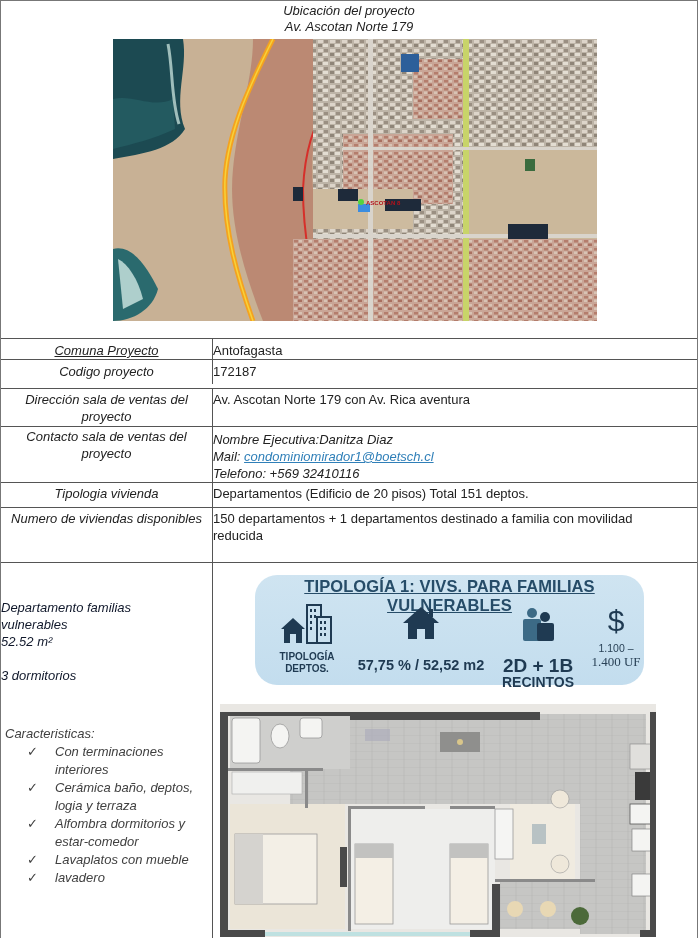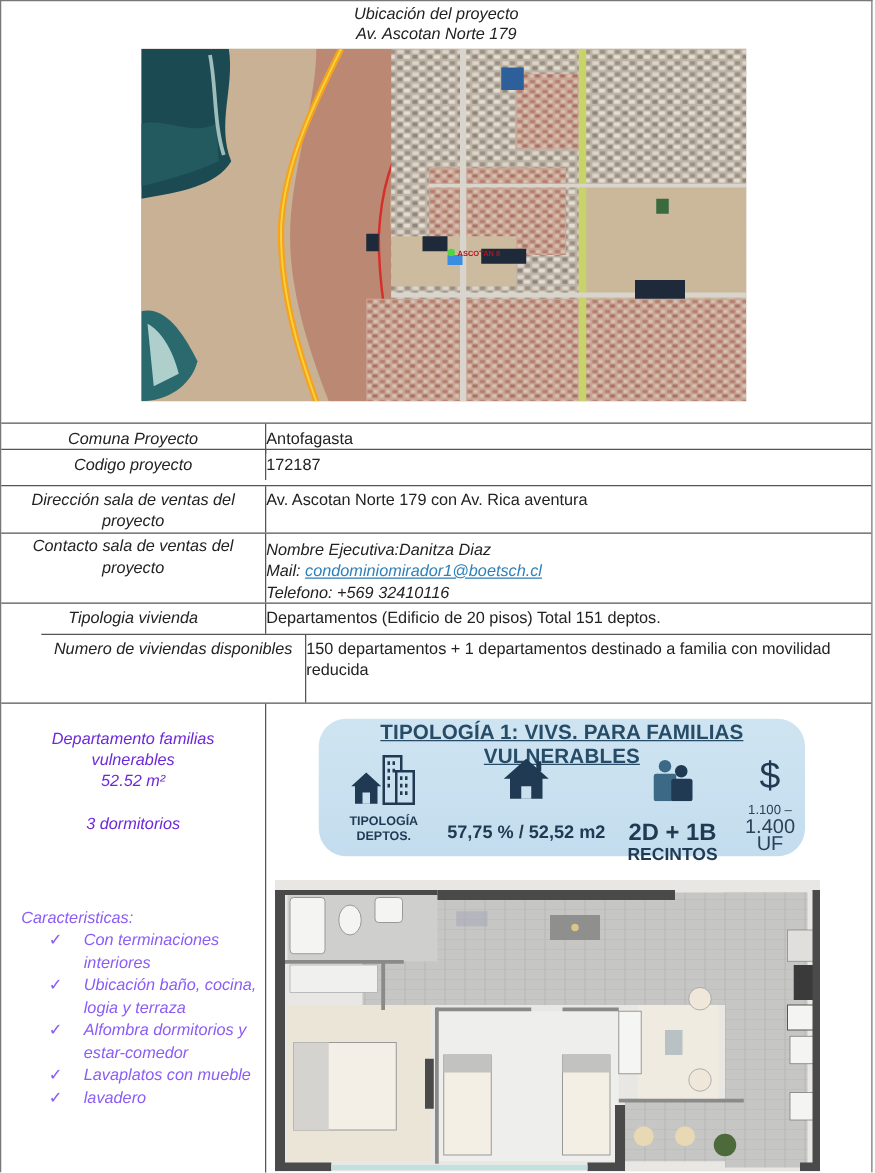--- a/index.html
+++ b/index.html
@@ -7,21 +7,21 @@
   .doc { position: absolute; left: 0; top: 0; width: 698px; height: 938px; border-left: 1px solid #777; border-right: 1px solid #777; border-top: 1px solid #777; box-sizing: border-box; }
   .loc-head { position: absolute; left: 0; right: 0; top: 2px; text-align: center; font-style: italic; font-size: 13px; line-height: 16px; color: #222; }
   .map { position: absolute; left: 112px; top: 38px; width: 484px; height: 282px; overflow: hidden; background: #b9a58a; }
   .row { position: absolute; left: 0; right: 0; border-top: 1px solid #555; box-sizing: border-box; }
   .cell-l { position: absolute; left: 0; width: 211px; top: 0; bottom: 0; border-right: 1px solid #555; text-align: center; font-style: italic; font-size: 13px; line-height: 17px; color: #222; }
   .cell-r { position: absolute; left: 212px; right: 0; top: 0; bottom: 0; text-align: left; font-size: 13px; line-height: 17px; color: #222; }
   .mail-link { color: #2f7fb8; text-decoration: underline; }
   .banner { position: absolute; left: 254px; top: 574px; width: 389px; height: 110px; background: linear-gradient(180deg,#cfe4f1 0%,#c3ddee 100%); border-radius: 22px; }
   .banner-title { position: absolute; left: 0; right: 0; top: 2px; text-align: center; font-weight: bold; font-size: 16.5px; color: #264c68; text-decoration: underline; letter-spacing: 0.1px; }
   .bi { position: absolute; text-align: center; color: #1f3a52; font-weight: bold; }
-  .features { position: absolute; left: 16px; font-style: italic; font-size: 13px; line-height: 18px; color: #8b5cf6; }
+  .features { position: absolute; left: 4px; font-style: italic; font-size: 13px; line-height: 18px; color: #404040; }
   .features ul { list-style: none; margin: 0; padding: 0 0 0 22px; }
   .features li { position: relative; padding-left: 28px; }
   .features li .chk { position: absolute; left: 0; top: 0; font-style: normal; }
   .plan { position: absolute; left: 219px; top: 703px; width: 436px; height: 233px; background: #dcdcdc; overflow: hidden; }
 </style>
 </head>
 <body>
 
 <div class="doc">
 
@@ -84,21 +84,21 @@
       <rect x="288" y="15" width="18" height="18" fill="#2d5f9a"></rect>
       <rect x="412" y="120" width="10" height="12" fill="#3a6b3e"></rect>
 
       <rect x="245" y="165" width="12" height="8" fill="#3b8de0"></rect>
       <circle cx="248" cy="163" r="3" fill="#53d340"></circle>
       <text x="253" y="166" font-size="6" fill="#b3121b" font-family="Liberation Sans, sans-serif" font-weight="bold">ASCOTAN 8</text>
     </svg>
   </div>
 
   <div class="row" style="top:337px; height:25px;">
-    <div class="cell-l" style="padding-top:3px;">Comuna Proyecto</div>
+    <div class="cell-l" style="padding-top:3px;text-decoration:underline;">Comuna Proyecto</div>
     <div class="cell-r" style="padding-top:3px;">Antofagasta</div>
   </div>
   <div class="row" style="top:358px; height:25px;">
     <div class="cell-l" style="padding-top:3px;">Codigo proyecto</div>
     <div class="cell-r" style="padding-top:3px;">172187</div>
   </div>
   <div class="row" style="top:387px; height:38px;">
     <div class="cell-l" style="padding-top:2px;">
       <div>Dirección sala de ventas del</div>
       <div>proyecto</div>
@@ -113,50 +113,50 @@
     <div class="cell-r" style="padding-top:4px;font-style:italic;">
       <div>Nombre Ejecutiva:Danitza Diaz</div>
       <div><span>Mail: </span><a class="mail-link">condominiomirador1@boetsch.cl</a></div>
       <div>Telefono: +569 32410116</div>
     </div>
   </div>
   <div class="row" style="top:481px; height:25px;">
     <div class="cell-l" style="padding-top:2px;">Tipologia vivienda</div>
     <div class="cell-r" style="padding-top:2px;">Departamentos (Edificio de 20 pisos) Total  151 deptos.</div>
   </div>
-  <div class="row" style="top:506px; height:55px;margin-left:32px;">
+  <div class="row" style="top:506px; height:55px;">
     <div class="cell-l" style="padding-top:2px;">Numero de viviendas disponibles</div>
     <div class="cell-r" style="padding-top:2px;">
       <div>150 departamentos + 1 departamentos destinado a familia con movilidad</div>
       <div>reducida</div>
     </div>
   </div>
   <div class="row" style="top:561px; height:377px;">
     <div class="cell-l" style="border-right:1px solid #555;"></div>
   </div>
 
-  <div style="position:absolute; left:0; width:211px; top:581px; text-align:center; font-style:italic; font-size:13px; line-height:17px; color:#6d28d9;">
+  <div style="position:absolute; left:0; width:211px; top:598px; font-style:italic; font-size:13px; line-height:17px; color:#0f172a;">
     <div>Departamento familias</div>
     <div>vulnerables</div>
     <div>52.52 m²</div>
     <div style="height:17px;"></div>
     <div>3 dormitorios</div>
   </div>
 
   <div class="features" style="top:724px;">
     <div>Caracteristicas:</div>
     <ul>
       <li>
           <span class="chk">✓</span>
           <div>Con terminaciones</div>
           <div>interiores</div>
         </li>
       <li>
           <span class="chk">✓</span>
-          <div>Ubicación baño, cocina,</div>
+          <div>Cerámica baño, deptos,</div>
           <div>logia y terraza</div>
         </li>
       <li>
           <span class="chk">✓</span>
           <div>Alfombra dormitorios y</div>
           <div>estar-comedor</div>
         </li>
       <li>
           <span class="chk">✓</span>
           <div>Lavaplatos con mueble</div>
@@ -212,21 +212,21 @@
         <circle cx="25" cy="10" r="5" fill="#1f3a52"></circle>
         <rect x="17" y="16" width="17" height="18" rx="2" fill="#1f3a52"></rect>
       </svg>
       <div style="font-size:19px; line-height:22px; margin-top:10px;">2D + 1B</div>
       <div style="font-size:14px; line-height:10px;">RECINTOS</div>
     </div>
 
     <div class="bi" style="left:336px; top:30px; width:50px; font-weight:normal;">
       <div style="font-size:30px; line-height:32px;">$</div>
       <div style="font-size:10.5px; line-height:14px; margin-top:4px; color:#2a4257;">1.100 –</div>
-      <div style="font-size:16px; line-height:14px; color:#2a4257;">1.400 UF</div>
+      <div style="font-size:13px; line-height:14px; color:#2a4257;font-family:Liberation Serif, serif;">1.400 UF</div>
     </div>
   </div>
 
   <div class="plan">
     <svg width="436" height="233" viewBox="0 0 436 233">
       <defs>
         <pattern id="tiles" width="16" height="8" patternUnits="userSpaceOnUse">
           <rect width="16" height="8" fill="#c6c6c4"></rect>
           <path d="M0,8 L16,8 M8,0 L8,8" stroke="#b3b3b1" stroke-width="0.6"></path>
         </pattern>

